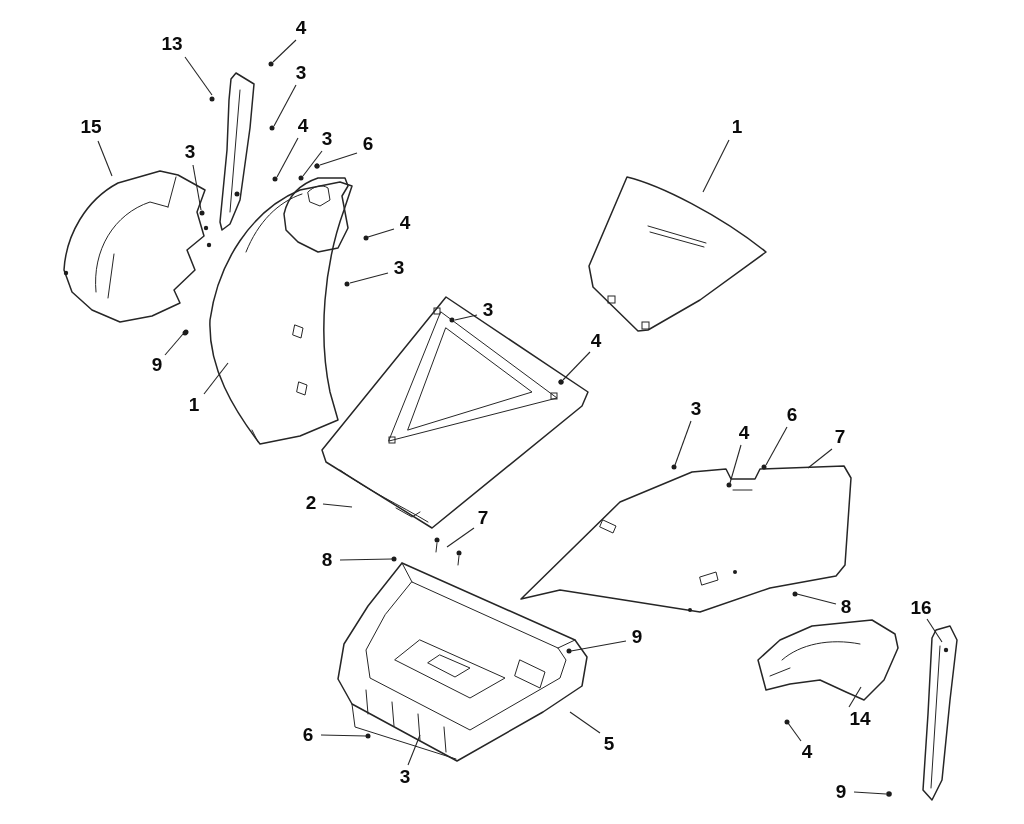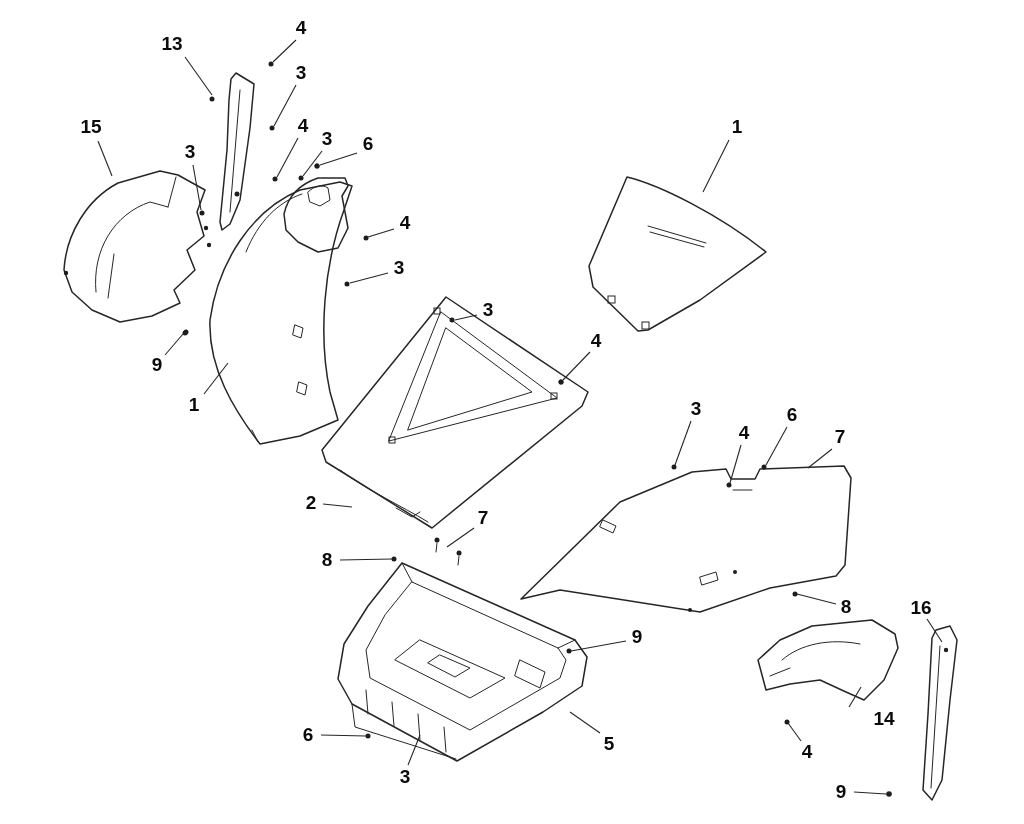--- a/index.html
+++ b/index.html
@@ -210,17 +210,17 @@
   <div class="callout" style="left:840px;top:437px">7</div>
   <div class="callout" style="left:311px;top:503px">2</div>
   <div class="callout" style="left:483px;top:518px">7</div>
   <div class="callout" style="left:327px;top:560px">8</div>
   <div class="callout" style="left:637px;top:637px">9</div>
   <div class="callout" style="left:846px;top:607px">8</div>
   <div class="callout" style="left:921px;top:608px">16</div>
   <div class="callout" style="left:308px;top:735px">6</div>
   <div class="callout" style="left:405px;top:777px">3</div>
   <div class="callout" style="left:609px;top:744px">5</div>
-  <div class="callout" style="left:884px;top:719px">14</div>
+  <div class="callout" style="left:860px;top:719px">14</div>
   <div class="callout" style="left:807px;top:752px">4</div>
   <div class="callout" style="left:841px;top:792px">9</div>
 
 </div>
 
 </body></html>

